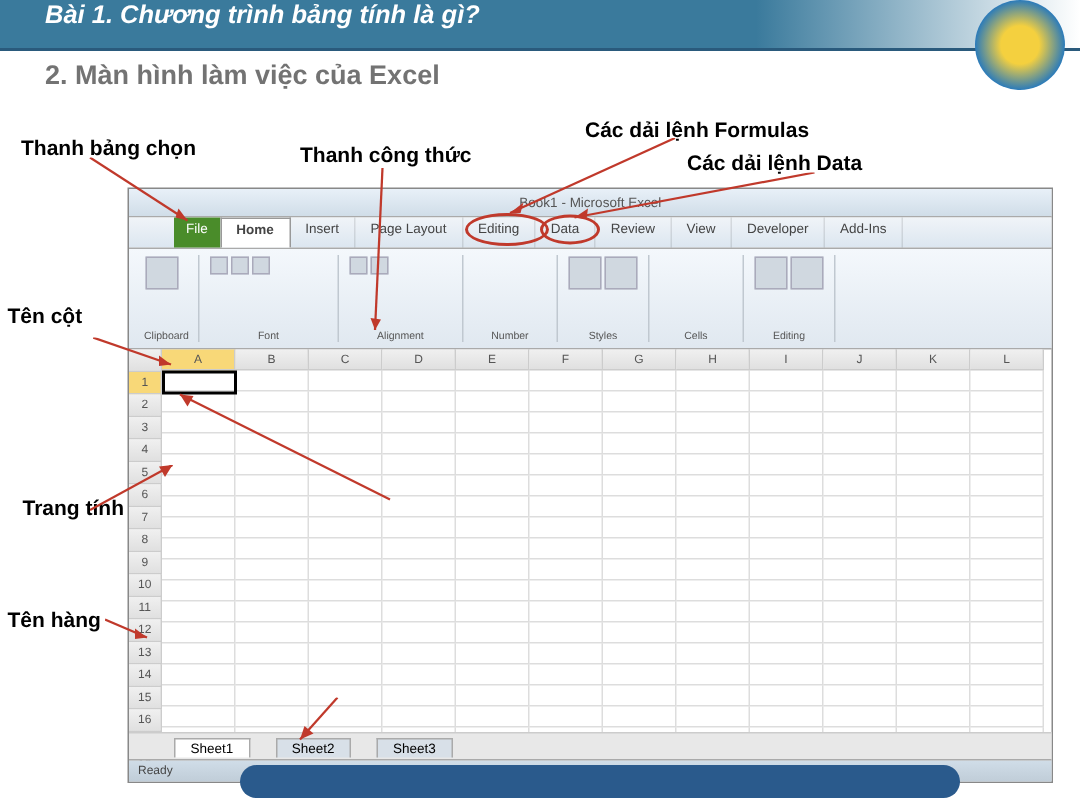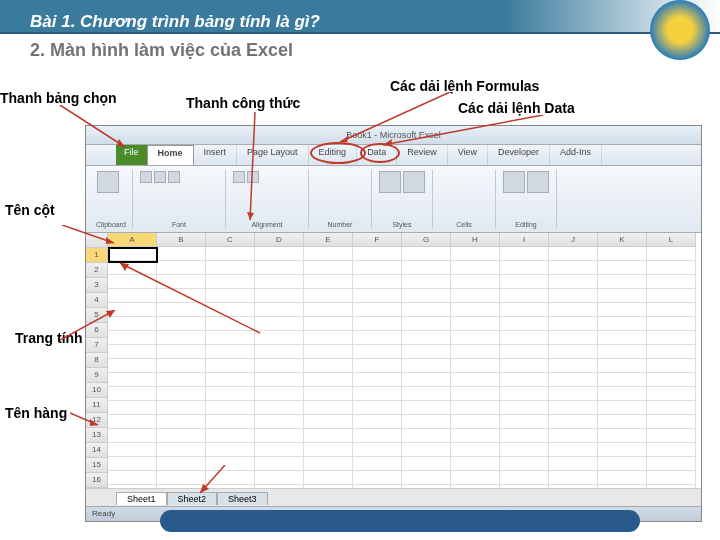--- a/index.html
+++ b/index.html
@@ -1,16 +1,16 @@
 <!DOCTYPE html>
 <html><head>
 <meta charset="utf-8">
 <style>
 body{margin:0;font-family:Arial,sans-serif;background:#fff;width:720px;height:540px;position:relative;overflow:hidden}
-.title-bar{background:linear-gradient(to right,#3a7a9c 0%,#3a7a9c 70%,#fff 100%);height:32px;border-bottom:2px solid #2a5a7c;display:flex;align-items:flex-end;padding-left:30px;position:relative}
+.title-bar{background:linear-gradient(to right,#3a7a9c 0%,#3a7a9c 70%,#fff 100%);height:32px;border-bottom:2px solid #2a5a7c;display:flex;align-items:flex-start;padding-left:30px;position:relative}
 .title-bar h1{color:#fff;font-size:17px;font-weight:bold;margin:0;font-style:italic}
 .logo{position:absolute;right:10px;top:0;width:60px;height:60px;background:radial-gradient(circle,#f4d03f 30%,#2e7cb8 70%);border-radius:50%;z-index:10}
 .subtitle{padding:6px 30px;font-size:18px;font-weight:bold;color:#737373}
 .lbl{position:absolute;font-size:14px;font-weight:bold;color:#000}
 .excel{position:absolute;left:85px;top:125px;width:615px;height:395px;border:1px solid #888;background:#fff;font-size:10px}
 .ex-title{background:linear-gradient(#e8f0f8,#d0dde8);height:18px;border-bottom:1px solid #aaa;text-align:center;line-height:18px;font-size:9px;color:#555}
 .ex-tabs{background:linear-gradient(#f0f4f8,#dce6f0);height:20px;border-bottom:1px solid #aaa;display:flex;padding-left:30px}
 .ex-tab{padding:2px 10px;font-size:9px;color:#444;border-right:1px solid rgba(0,0,0,0.1)}
 .ex-tab.home{background:#fff;border:1px solid #999;border-bottom:none;font-weight:bold}
 .ex-file{background:#4a8c2a;color:#fff;padding:2px 8px;font-size:9px}
@@ -28,41 +28,41 @@
 .rowhdr.sel{background:#f8d878}
 .cols{flex:1}
 .colhdrs{display:flex;height:14px}
 .colhdr{width:48px;background:linear-gradient(#f0f0f0,#e0e0e0);border-right:1px solid #ccc;border-bottom:1px solid #ccc;text-align:center;font-size:8px;line-height:14px;color:#555}
 .colhdr.sel{background:#f8d878}
 .cells{position:relative}
 .cellrow{display:flex;height:14px}
 .cell{width:48px;border-right:1px solid #ddd;border-bottom:1px solid #ddd}
 .active-cell{position:absolute;left:0;top:0;width:46px;height:12px;border:2px solid #000}
 .sheets{position:absolute;bottom:14px;left:0;right:0;height:18px;background:#e8e8e8;border-top:1px solid #ccc;display:flex;align-items:center;padding-left:30px}
-.sheet{background:#fff;border:1px solid #aaa;border-bottom:none;padding:1px 10px;font-size:9px;margin-right:0}
+.sheet{background:#fff;border:1px solid #aaa;border-bottom:none;padding:1px 10px;font-size:9px;margin-right:17px}
 .sheet.inactive{background:#d8e0e8}
 .status{position:absolute;bottom:0;left:0;right:0;height:14px;background:linear-gradient(#d0dde8,#c0cdd8);border-top:1px solid #aaa;font-size:8px;padding:0 6px;line-height:14px;color:#444}
 .arrow{position:absolute;z-index:5}
 .callout{position:absolute;font-size:14px;font-weight:bold;color:#000}
 .oval{position:absolute;border:2px solid #c0392b;border-radius:50%;z-index:6}
 .bottom-bar{position:absolute;bottom:8px;left:160px;width:480px;height:22px;background:#2a5a8c;border-radius:11px}
 .sidecallout{position:absolute;font-size:14px;font-weight:bold;color:#000}
 </style>
 </head>
 <body>
 
 <div class="title-bar">
   <h1>Bài 1. Chương trình bảng tính là gì?</h1>
   <div class="logo"></div>
 </div>
 
 <div class="subtitle">2. Màn hình làm việc của Excel</div>
 
-<div class="lbl" style="left:0;top:90px">Thanh bảng chọn</div>
-<div class="lbl" style="left:186px;top:95px">Thanh công thức</div>
+<div class="lbl" style="left:14px;top:90px">Thanh bảng chọn</div>
+<div class="lbl" style="left:200px;top:95px">Thanh công thức</div>
 <div class="lbl" style="left:390px;top:78px">Các dải lệnh Formulas</div>
 <div class="lbl" style="left:458px;top:100px">Các dải lệnh Data</div>
 
 <div class="sidecallout" style="left:5px;top:202px">Tên cột</div>
 <div class="sidecallout" style="left:15px;top:330px">Trang tính</div>
 <div class="sidecallout" style="left:5px;top:405px">Tên hàng</div>
 
 <div class="callout" style="left:260px;top:330px">
   <div>Ô tính đang được chọn,</div>
   <div>có địa chỉ là A1</div>

